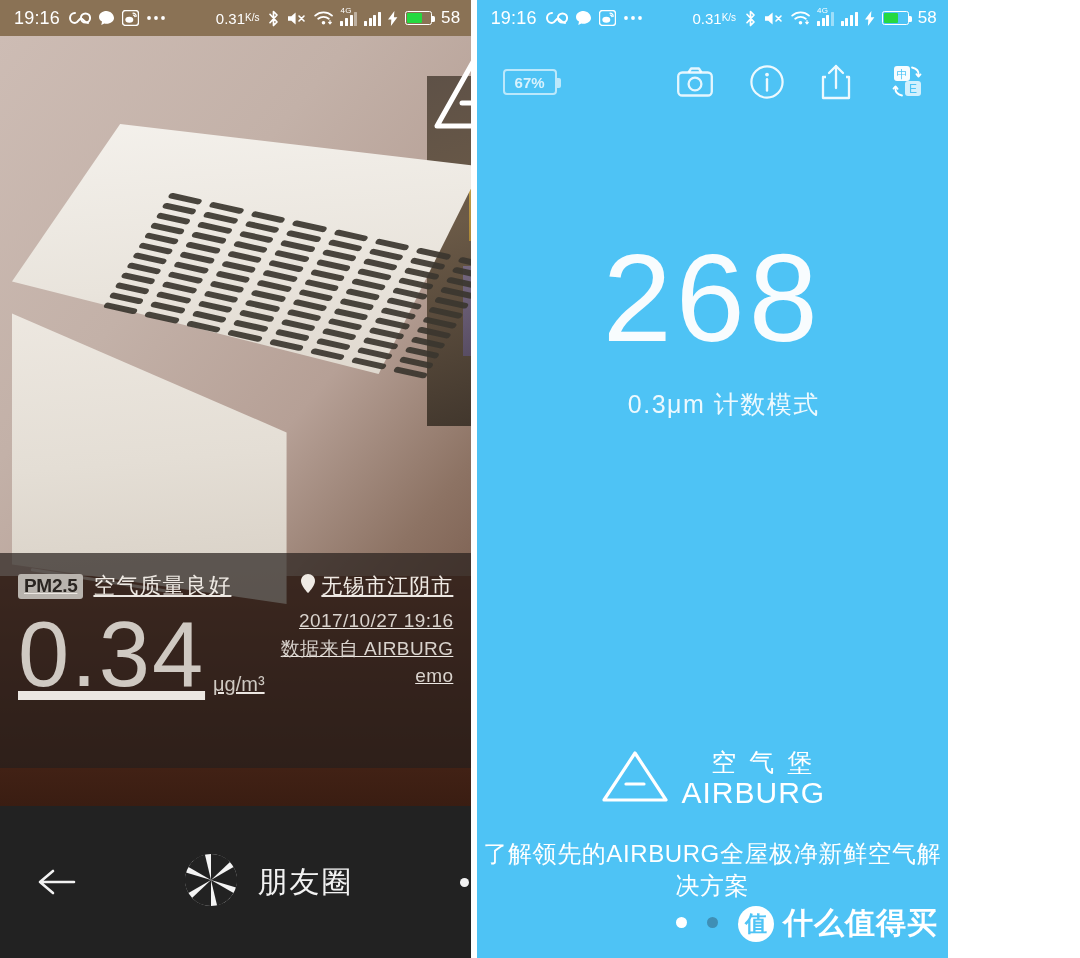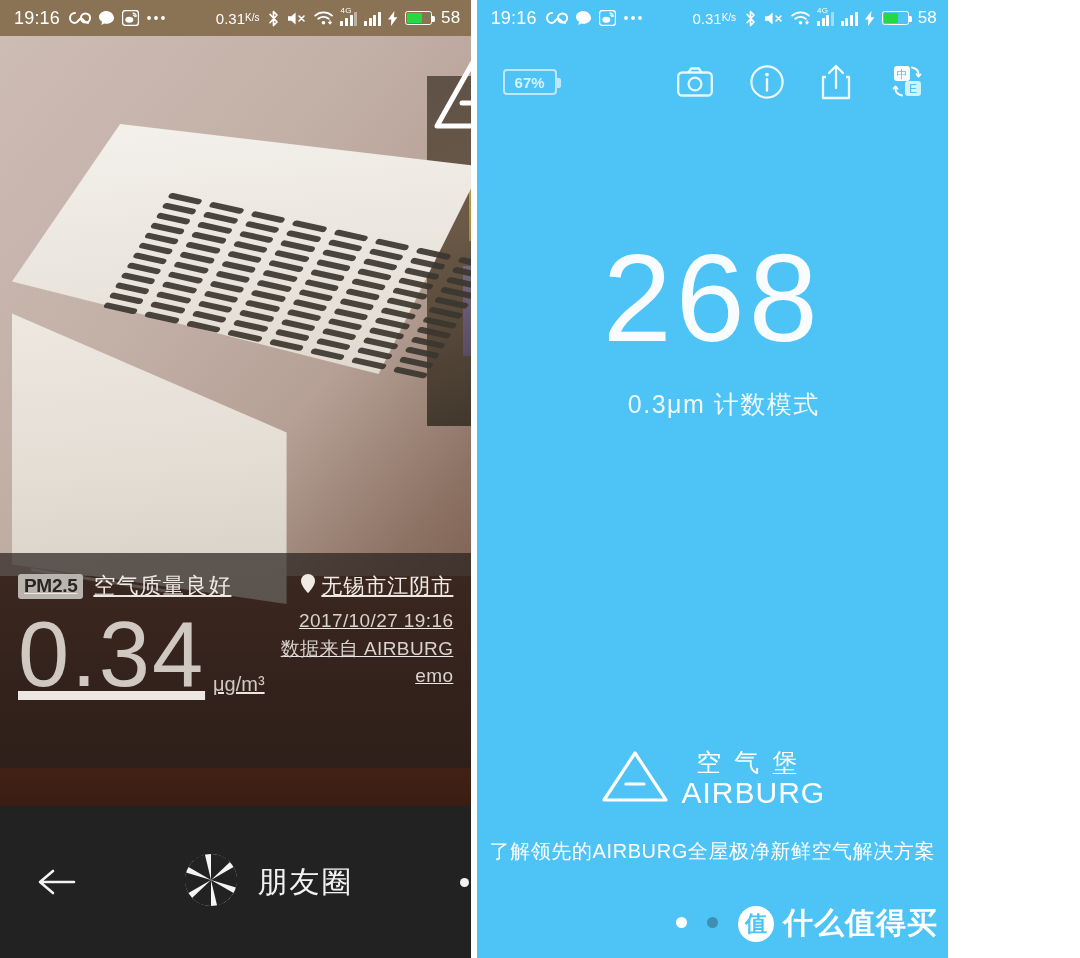--- a/index.html
+++ b/index.html
@@ -151,24 +151,24 @@
   .r-tools > div { display:flex; align-items:center; justify-content:center; }
 
   .reading { position:absolute; top:236px; left:0; right:0; text-align:center; }
   .reading .num { font-size:124px; line-height:1; font-weight:200; color:#ffffff;
     letter-spacing:4px; opacity:.96; }
   .reading .mode { margin-top:28px; font-size:25px; color:rgba(255,255,255,.9);
     letter-spacing:1.5px; font-weight:300;padding-left:23px; }
 
   .brand { position:absolute; left:0; right:0; top:748px; text-align:center; }
   .brand-row { display:inline-flex; align-items:center; gap:10px; }
-  .brand-text { text-align:center; color:#fff; }
+  .brand-text { text-align:right; color:#fff; }
   .brand-cn { font-size:25px; letter-spacing:13px; line-height:1; font-weight:300; }
   .brand-en { font-size:30px; letter-spacing:1px; line-height:1.05; margin-top:2px; font-weight:300; }
-  .tagline { margin-top:28px; font-size:20px; color:#ffffff; letter-spacing:.6px; font-weight:400; }
+  .tagline { margin-top:28px; font-size:24px; color:#ffffff; letter-spacing:.6px; font-weight:400; }
 
   .dots { position:absolute; left:0; right:0; bottom:30px; display:flex;
     justify-content:center; gap:20px; }
   .dots i { width:11px; height:11px; border-radius:50%; background:#3f8fb5; display:block; }
   .dots i.on { background:#ffffff; }
 
   .mark { position:absolute; right:10px; bottom:14px; display:flex; align-items:center; gap:9px; }
   .mark-badge { width:36px; height:36px; border-radius:50%; background:#fff; color:#4ec3f5;
     font-size:22px; font-weight:700; display:flex; align-items:center; justify-content:center; }
   .mark-text { color:#fff; font-size:30px; font-weight:700; letter-spacing:1px; }

